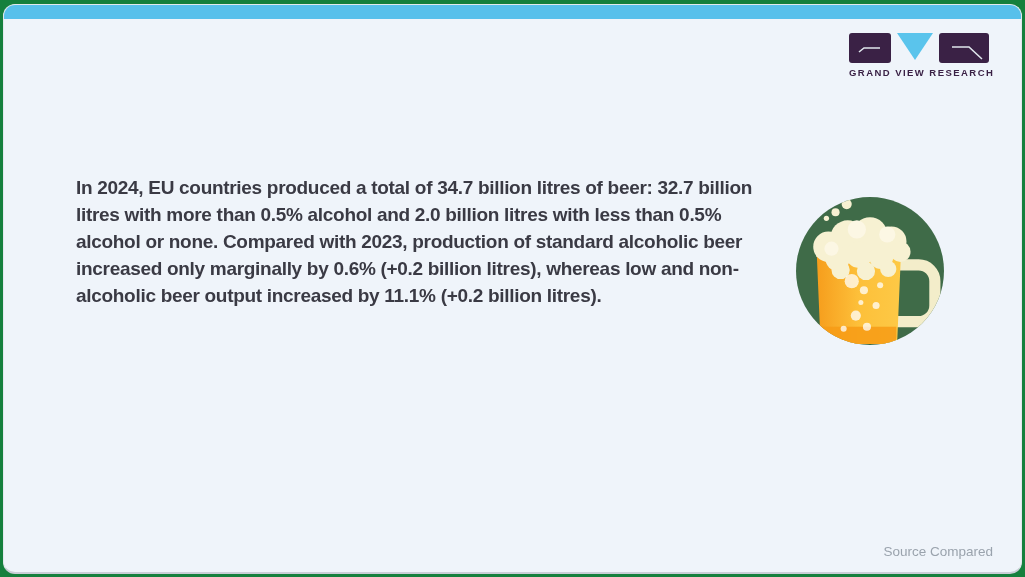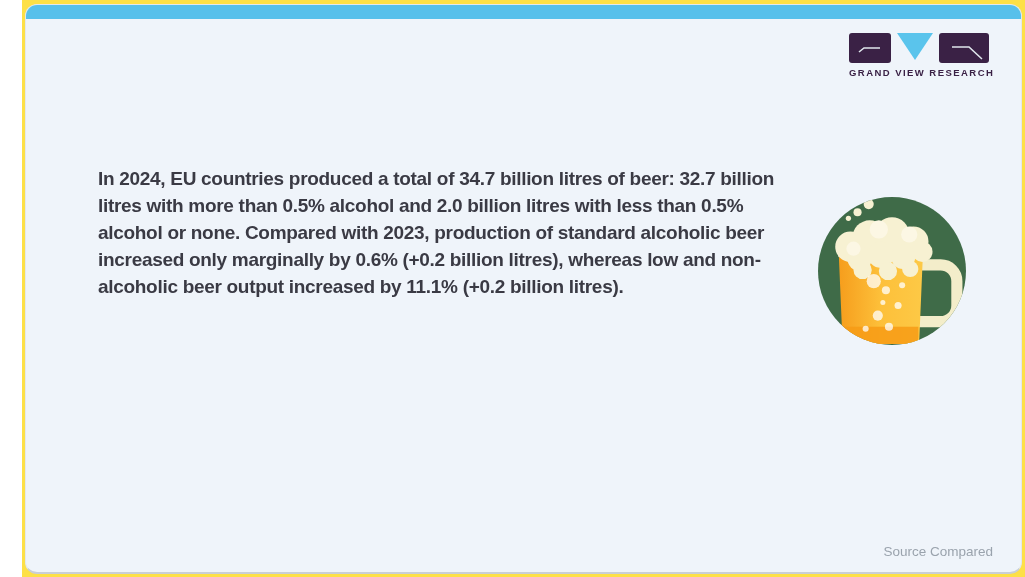--- a/index.html
+++ b/index.html
@@ -6,22 +6,21 @@
   html, body { width: 1025px; height: 577px; }
   body {
     font-family: "Liberation Sans", sans-serif;
     background: #ffffff;
     position: relative;
     overflow: hidden;
   }
   .page {
     position: absolute;
     inset: 0;
-    background: #fde047;
-    margin-left: 22px;
+    background: #15803d;
   }
   .card {
     position: absolute;
     left: 3px; right: 3px; top: 4px; bottom: 3px;
     background: #eff4fa;
     border: 1px solid #e3e8ed;
     border-bottom: 2px solid #c9cfd6;
     border-radius: 12px;
     overflow: hidden;
   }
@@ -43,21 +42,21 @@
     margin-top: 3px;
     font-size: 9.5px;
     font-weight: bold;
     letter-spacing: 1.45px;
     color: #3a2145;
     white-space: nowrap;
   }
   .insight-text {
     position: absolute;
     left: 72px;
-    top: 160px;
+    top: 169px;
     width: 690px;
     font-size: 19px;
     font-weight: bold;
     letter-spacing: -0.3px;
     line-height: 27px;
     color: #3a3a44;
   }
   .beer-badge {
     position: absolute;
     left: 791px;

